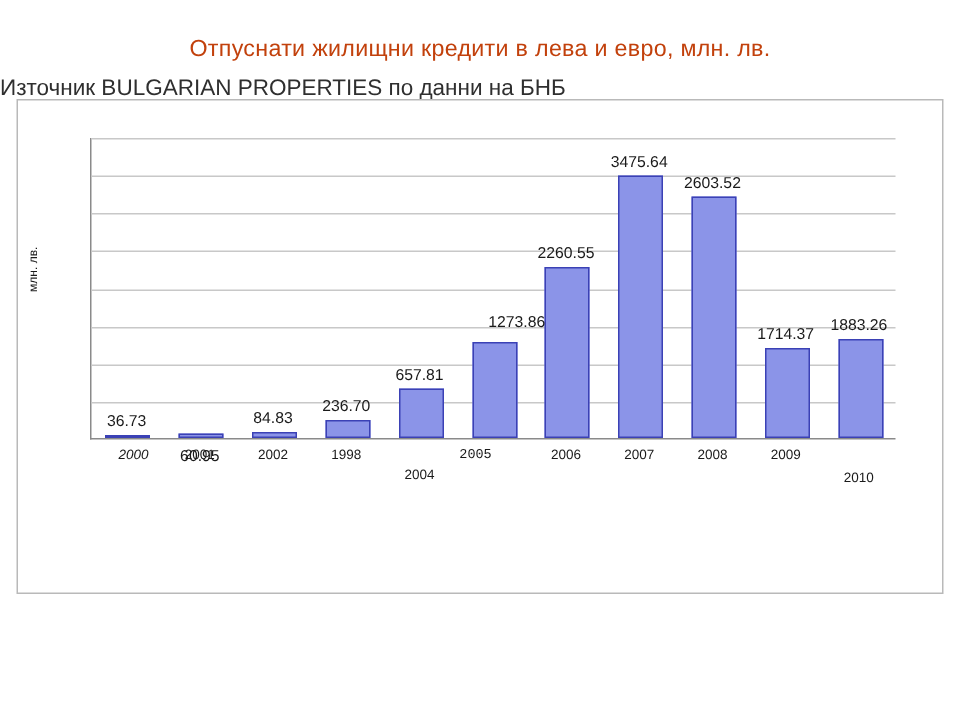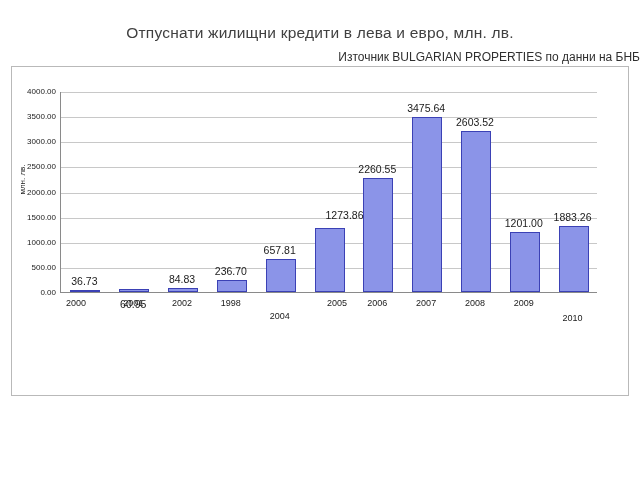--- a/index.html
+++ b/index.html
@@ -30,31 +30,31 @@
     box-sizing: border-box;
     background: #ffffff;
   }
   #title {
     position: absolute;
     left: 0;
     top: 24px;
     width: 100%;
     text-align: center;
     font-size: 15.5px;
-    color: #404040;
+    color: #c2410c;
     letter-spacing: 0.2px;
     white-space: nowrap;
   }
   #subtitle {
     position: absolute;
     left: 0;
     top: 50px;
     width: 100%;
-    text-align: right;
-    font-size: 12px;
+    text-align: left;
+    font-size: 15px;
     color: #2f2f2f;
     white-space: nowrap;
   }
   
   #plot {
     position: absolute;
     left: 60px;
     top: 92px;
     width: 537px;
     height: 201px;
@@ -124,31 +124,20 @@
 
 <div id="slide">
 
   <div id="title">Отпуснати жилищни кредити в лева и евро, млн. лв.</div>
   <div id="subtitle">Източник BULGARIAN PROPERTIES по данни на БНБ</div>
 
   <div id="frame"></div>
 
   <div id="yaxis-title">млн. лв.</div>
 
-  <div id="ylabels">
-      <div class="ytick-label" style="top: -5px;">4000.00</div>
-      <div class="ytick-label" style="top: 20.125px;">3500.00</div>
-      <div class="ytick-label" style="top: 45.25px;">3000.00</div>
-      <div class="ytick-label" style="top: 70.375px;">2500.00</div>
-      <div class="ytick-label" style="top: 95.5px;">2000.00</div>
-      <div class="ytick-label" style="top: 120.625px;">1500.00</div>
-      <div class="ytick-label" style="top: 145.75px;">1000.00</div>
-      <div class="ytick-label" style="top: 170.875px;">500.00</div>
-      <div class="ytick-label" style="top: 196px;">0.00</div>
-    </div>
 
   <div id="plot">
       <div class="gridline" style="top: 0px;"></div>
       <div class="gridline" style="top: 25.125px;"></div>
       <div class="gridline" style="top: 50.25px;"></div>
       <div class="gridline" style="top: 75.375px;"></div>
       <div class="gridline" style="top: 100.5px;"></div>
       <div class="gridline" style="top: 125.625px;"></div>
       <div class="gridline" style="top: 150.75px;"></div>
       <div class="gridline" style="top: 175.875px;"></div>
@@ -159,34 +148,34 @@
       <div class="bar" style="left: 204.682px; width: 30px; height: 33.055px; background: rgb(139, 148, 232); border-color: rgb(59, 65, 181);"></div>
       <div class="bar" style="left: 253.5px; width: 30px; height: 64.0115px; background: rgb(139, 148, 232); border-color: rgb(59, 65, 181);"></div>
       <div class="bar" style="left: 302.318px; width: 30px; height: 113.593px; background: rgb(139, 148, 232); border-color: rgb(59, 65, 181);"></div>
       <div class="bar" style="left: 351.136px; width: 30px; height: 174.651px; background: rgb(139, 148, 232); border-color: rgb(59, 65, 181);"></div>
       <div class="bar" style="left: 399.955px; width: 30px; height: 161.426px; background: rgb(139, 148, 232); border-color: rgb(59, 65, 181);"></div>
       <div class="bar" style="left: 448.773px; width: 30px; height: 60.3503px; background: rgb(139, 148, 232); border-color: rgb(59, 65, 181);"></div>
       <div class="bar" style="left: 497.591px; width: 30px; height: 65.6592px; background: rgb(139, 148, 232); border-color: rgb(59, 65, 181);"></div>
     </div>
 
 <div class="bar-value" style="width: 70px; left: 49.4091px; top: 275.154px;">36.73</div>
-    <div class="xtick-label" style="width: 50px; left: 51px;">2000</div>
+    <div class="xtick-label" style="width: 50px; left: 64px; font-style: italic;">2000</div>
     <div class="bar-value" style="width: 70px; left: 98.2273px; top: 273.937px; margin-top: 24px;">60.95</div>
     <div class="xtick-label" style="width: 50px; left: 108.227px;">2001</div>
     <div class="bar-value" style="width: 70px; left: 147.045px; top: 272.737px;">84.83</div>
     <div class="xtick-label" style="width: 50px; left: 157.045px;">2002</div>
     <div class="bar-value" style="width: 70px; left: 195.864px; top: 265.106px;">236.70</div>
     <div class="xtick-label" style="width: 50px; left: 205.864px;">1998</div>
     <div class="bar-value" style="width: 70px; left: 244.682px; top: 243.945px;">657.81</div>
     <div class="xtick-label" style="width: 50px; left: 254.682px; margin-top: 13px;">2004</div>
     <div class="bar-value" style="width: 70px; left: 293.5px; top: 209px; text-align: right;">1273.86</div>
-    <div class="xtick-label" style="width: 50px; left: 312px;">2005</div>
+    <div class="xtick-label" style="width: 50px; left: 292px; font-family: Liberation Mono, monospace;">2005</div>
     <div class="bar-value" style="width: 70px; left: 342.318px; top: 163.407px;">2260.55</div>
     <div class="xtick-label" style="width: 50px; left: 352.318px;">2006</div>
     <div class="bar-value" style="width: 70px; left: 391.136px; top: 102.349px;">3475.64</div>
     <div class="xtick-label" style="width: 50px; left: 401.136px;">2007</div>
     <div class="bar-value" style="width: 70px; left: 439.955px; top: 115.574px;">2603.52</div>
     <div class="xtick-label" style="width: 50px; left: 449.955px;">2008</div>
-    <div class="bar-value" style="width: 70px; left: 488.773px; top: 216.65px;">1201.00</div>
+    <div class="bar-value" style="width: 70px; left: 488.773px; top: 216.65px;">1714.37</div>
     <div class="xtick-label" style="width: 50px; left: 498.773px;">2009</div>
     <div class="bar-value" style="width: 70px; left: 537.591px; top: 211.341px;">1883.26</div>
     <div class="xtick-label" style="width: 50px; left: 547.591px; margin-top: 15px;">2010</div>
   </div>
 
 </body></html>

